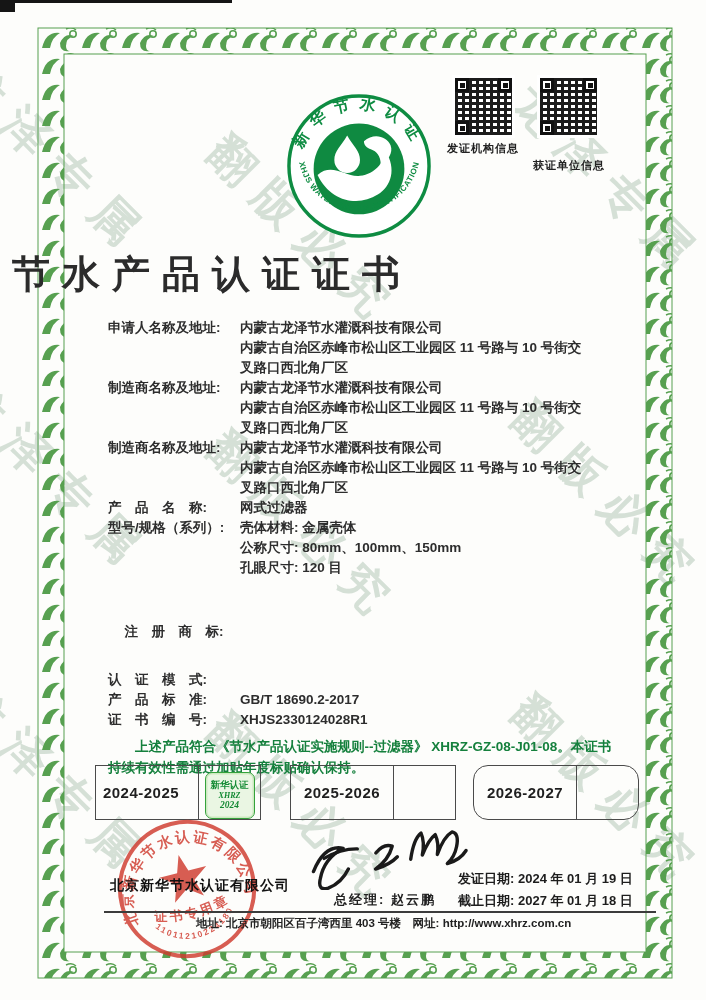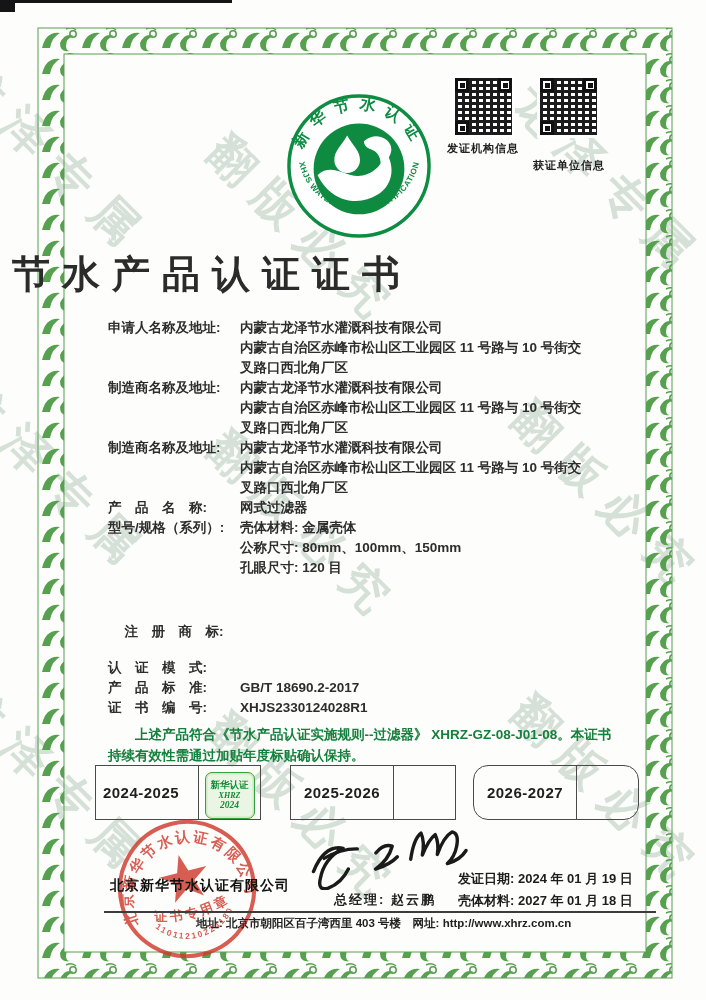--- a/index.html
+++ b/index.html
@@ -35,21 +35,21 @@
   
   .title { position:absolute; left:0; top:249px; width:706px; text-align:left;
            font-size:38px; font-weight:700; color:#2b2b2b; letter-spacing:12px; text-indent:12px; }
 
   
   .fields { position:absolute; left:108px; top:318px; width:508px; color:#2d2d2d; }
   .frow { display:flex; }
   .flabel { width:132px; flex:none; font-size:13.5px; font-weight:700; line-height:20px; white-space:nowrap; }
   .fvalue { flex:1; font-size:13.5px; font-weight:600; line-height:20px; }
   .gap-lg { margin-top:44px;text-align:center; }
-  .gap-md { margin-top:16px; }
+  .gap-md { margin-top:28px; }
   .note { margin-top:6px; font-size:13.5px; font-weight:600; line-height:21px; text-indent:2em; color:#15803d; }
 
   
   .abox { position:absolute; top:765px; height:55px; width:166px; border:1.5px solid #4a4a4a;
           display:flex; background:transparent; }
   .ycell { flex:1; display:flex; align-items:center; justify-content:center;
            font-size:15px; font-weight:600; color:#1f1f1f; letter-spacing:0.5px; }
   .scell { width:62px; border-left:1.5px solid #4a4a4a; display:flex; align-items:flex-end; justify-content:center; }
   .sticker { width:50px; height:47px; background:#eaf6e3; border:1.7px solid #35a23c; border-radius:7px;
              box-shadow:inset 0 0 0 1.5px #cdeac0; display:flex; flex-direction:column;
@@ -256,21 +256,21 @@
     <span>总经理:</span>
     <span>赵云鹏</span>
   </div>
 
   <div class="dates">
     <div>
       <span>发证日期:</span>
       <span>2024 年 01 月 19 日</span>
     </div>
     <div>
-      <span>壳体材料:</span>
+      <span>截止日期:</span>
       <span>2027 年 01 月 18 日</span>
     </div>
   </div>
 
   <div class="rule"></div>
   <div class="footer">地址: 北京市朝阳区百子湾西里 403 号楼　网址: http://www.xhrz.com.cn</div>
 
 </div>
 
 </body></html>

